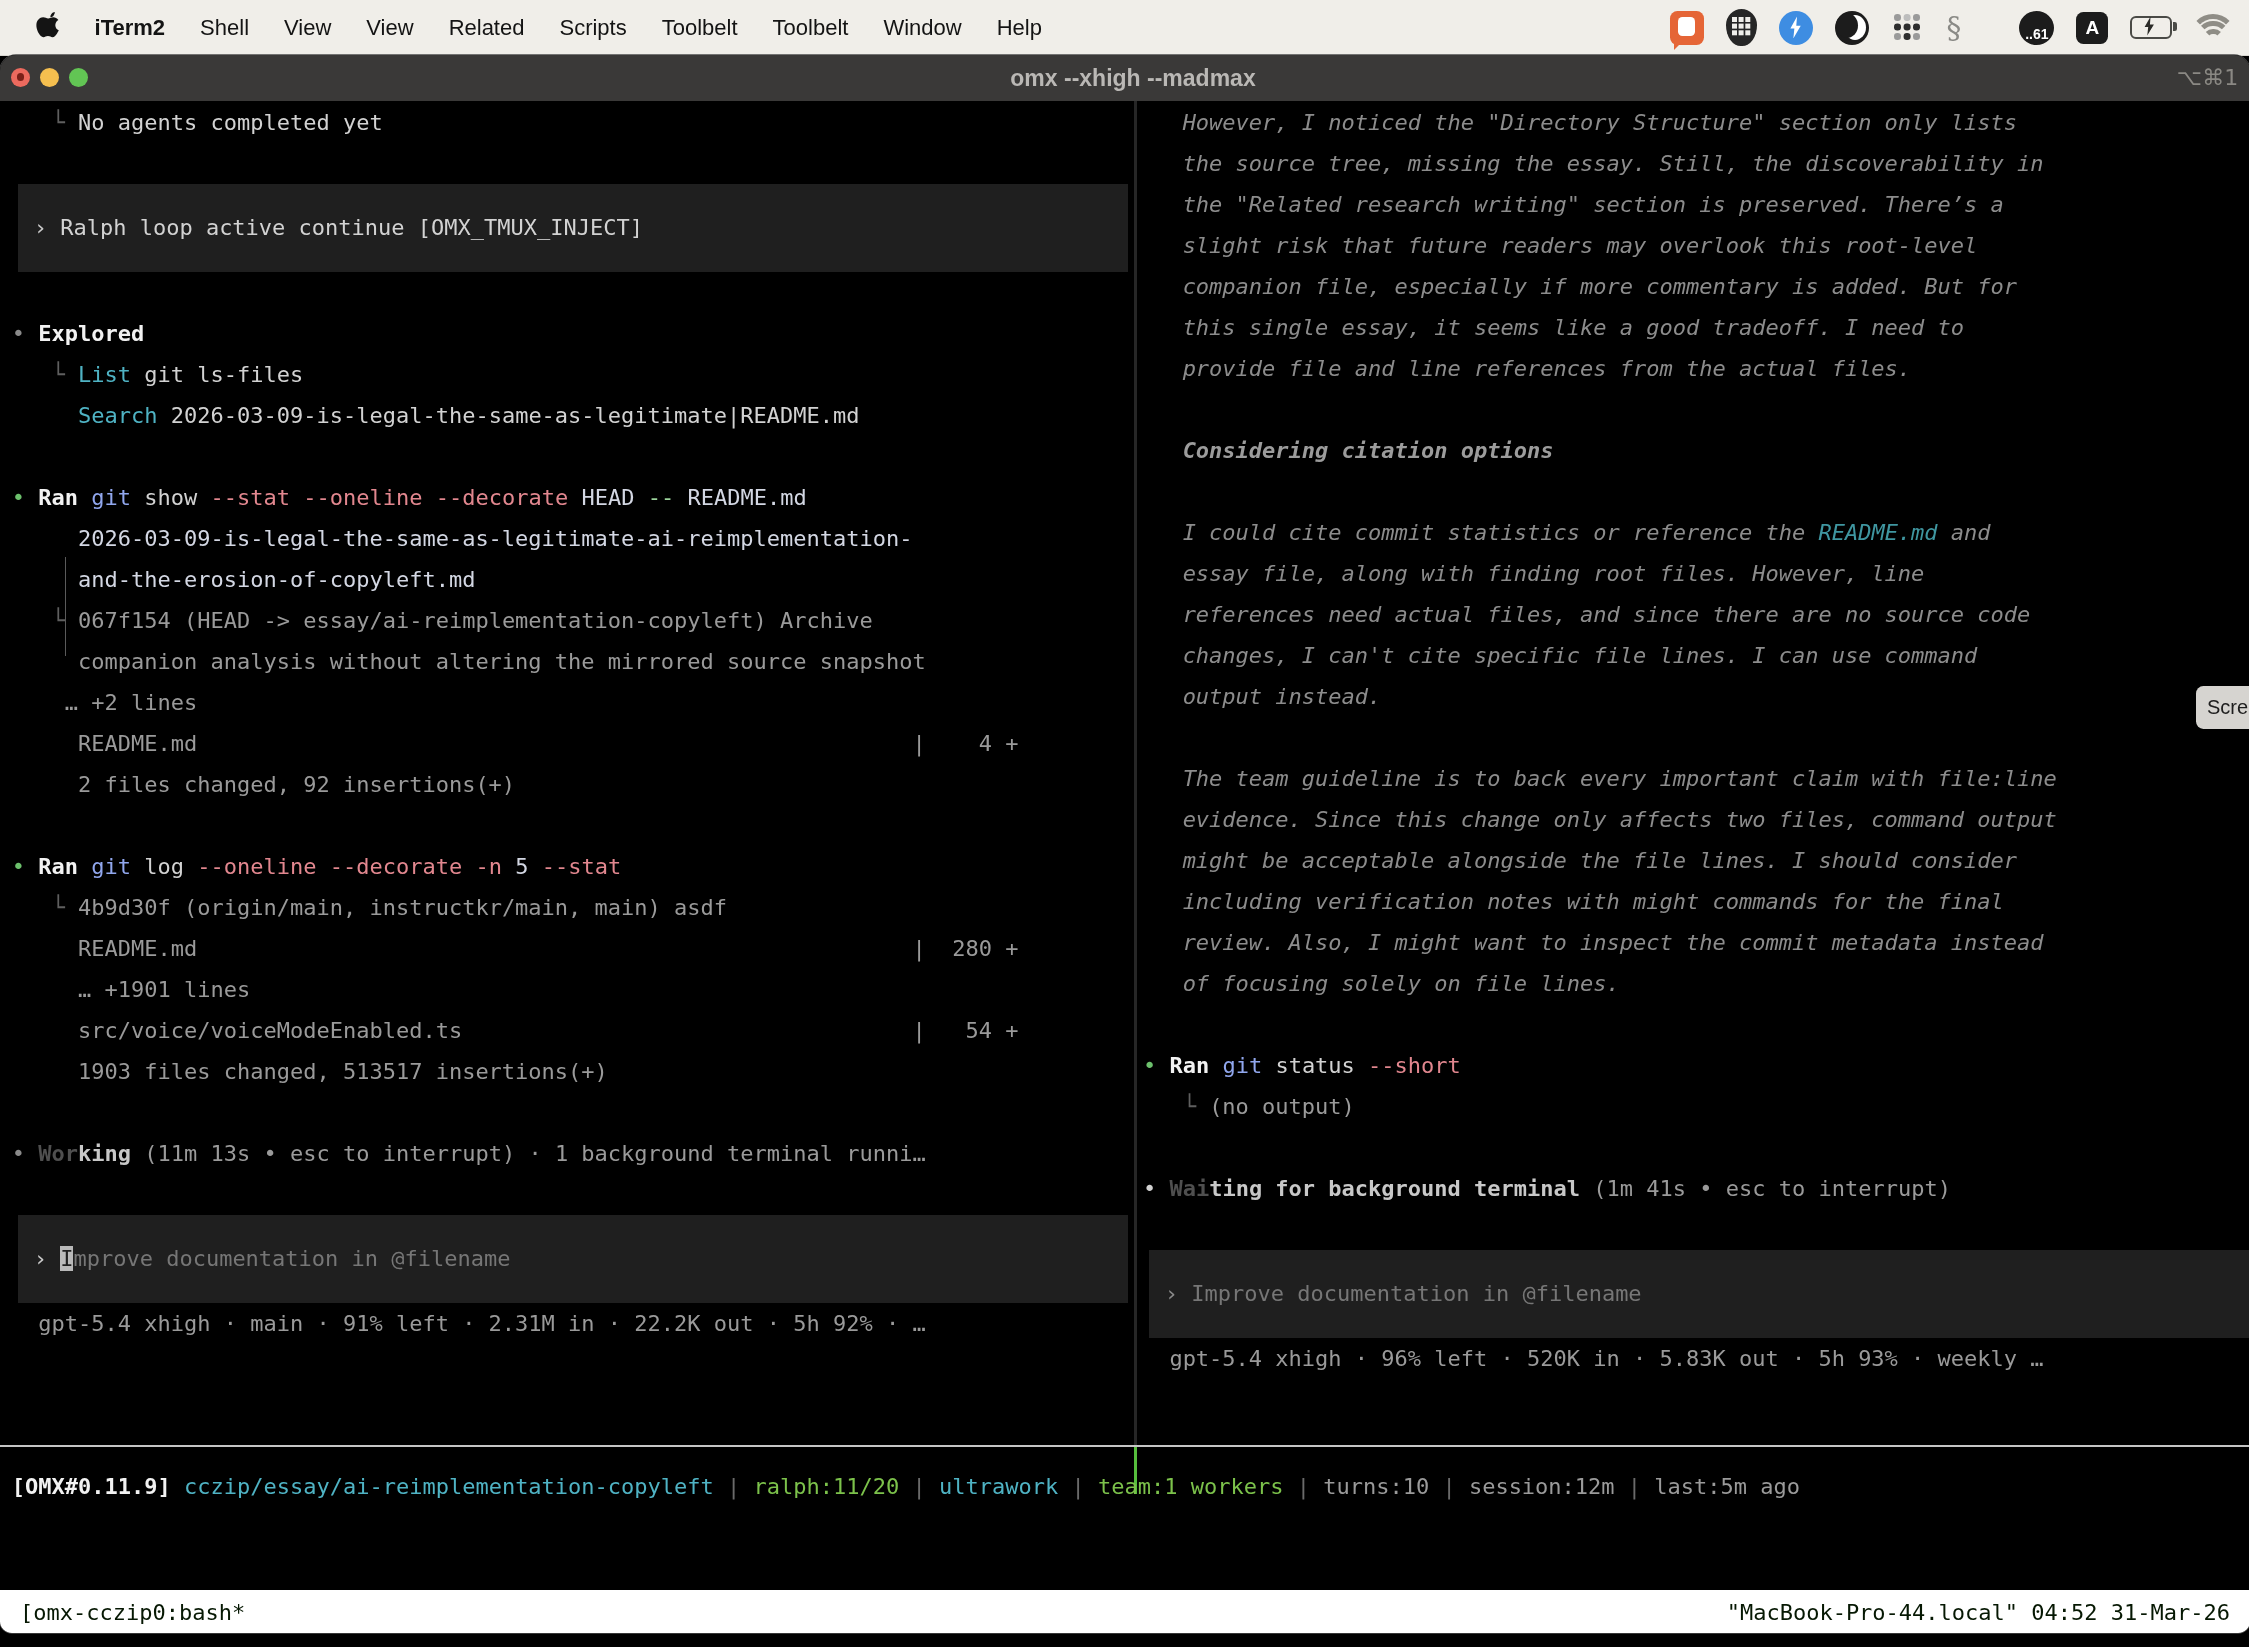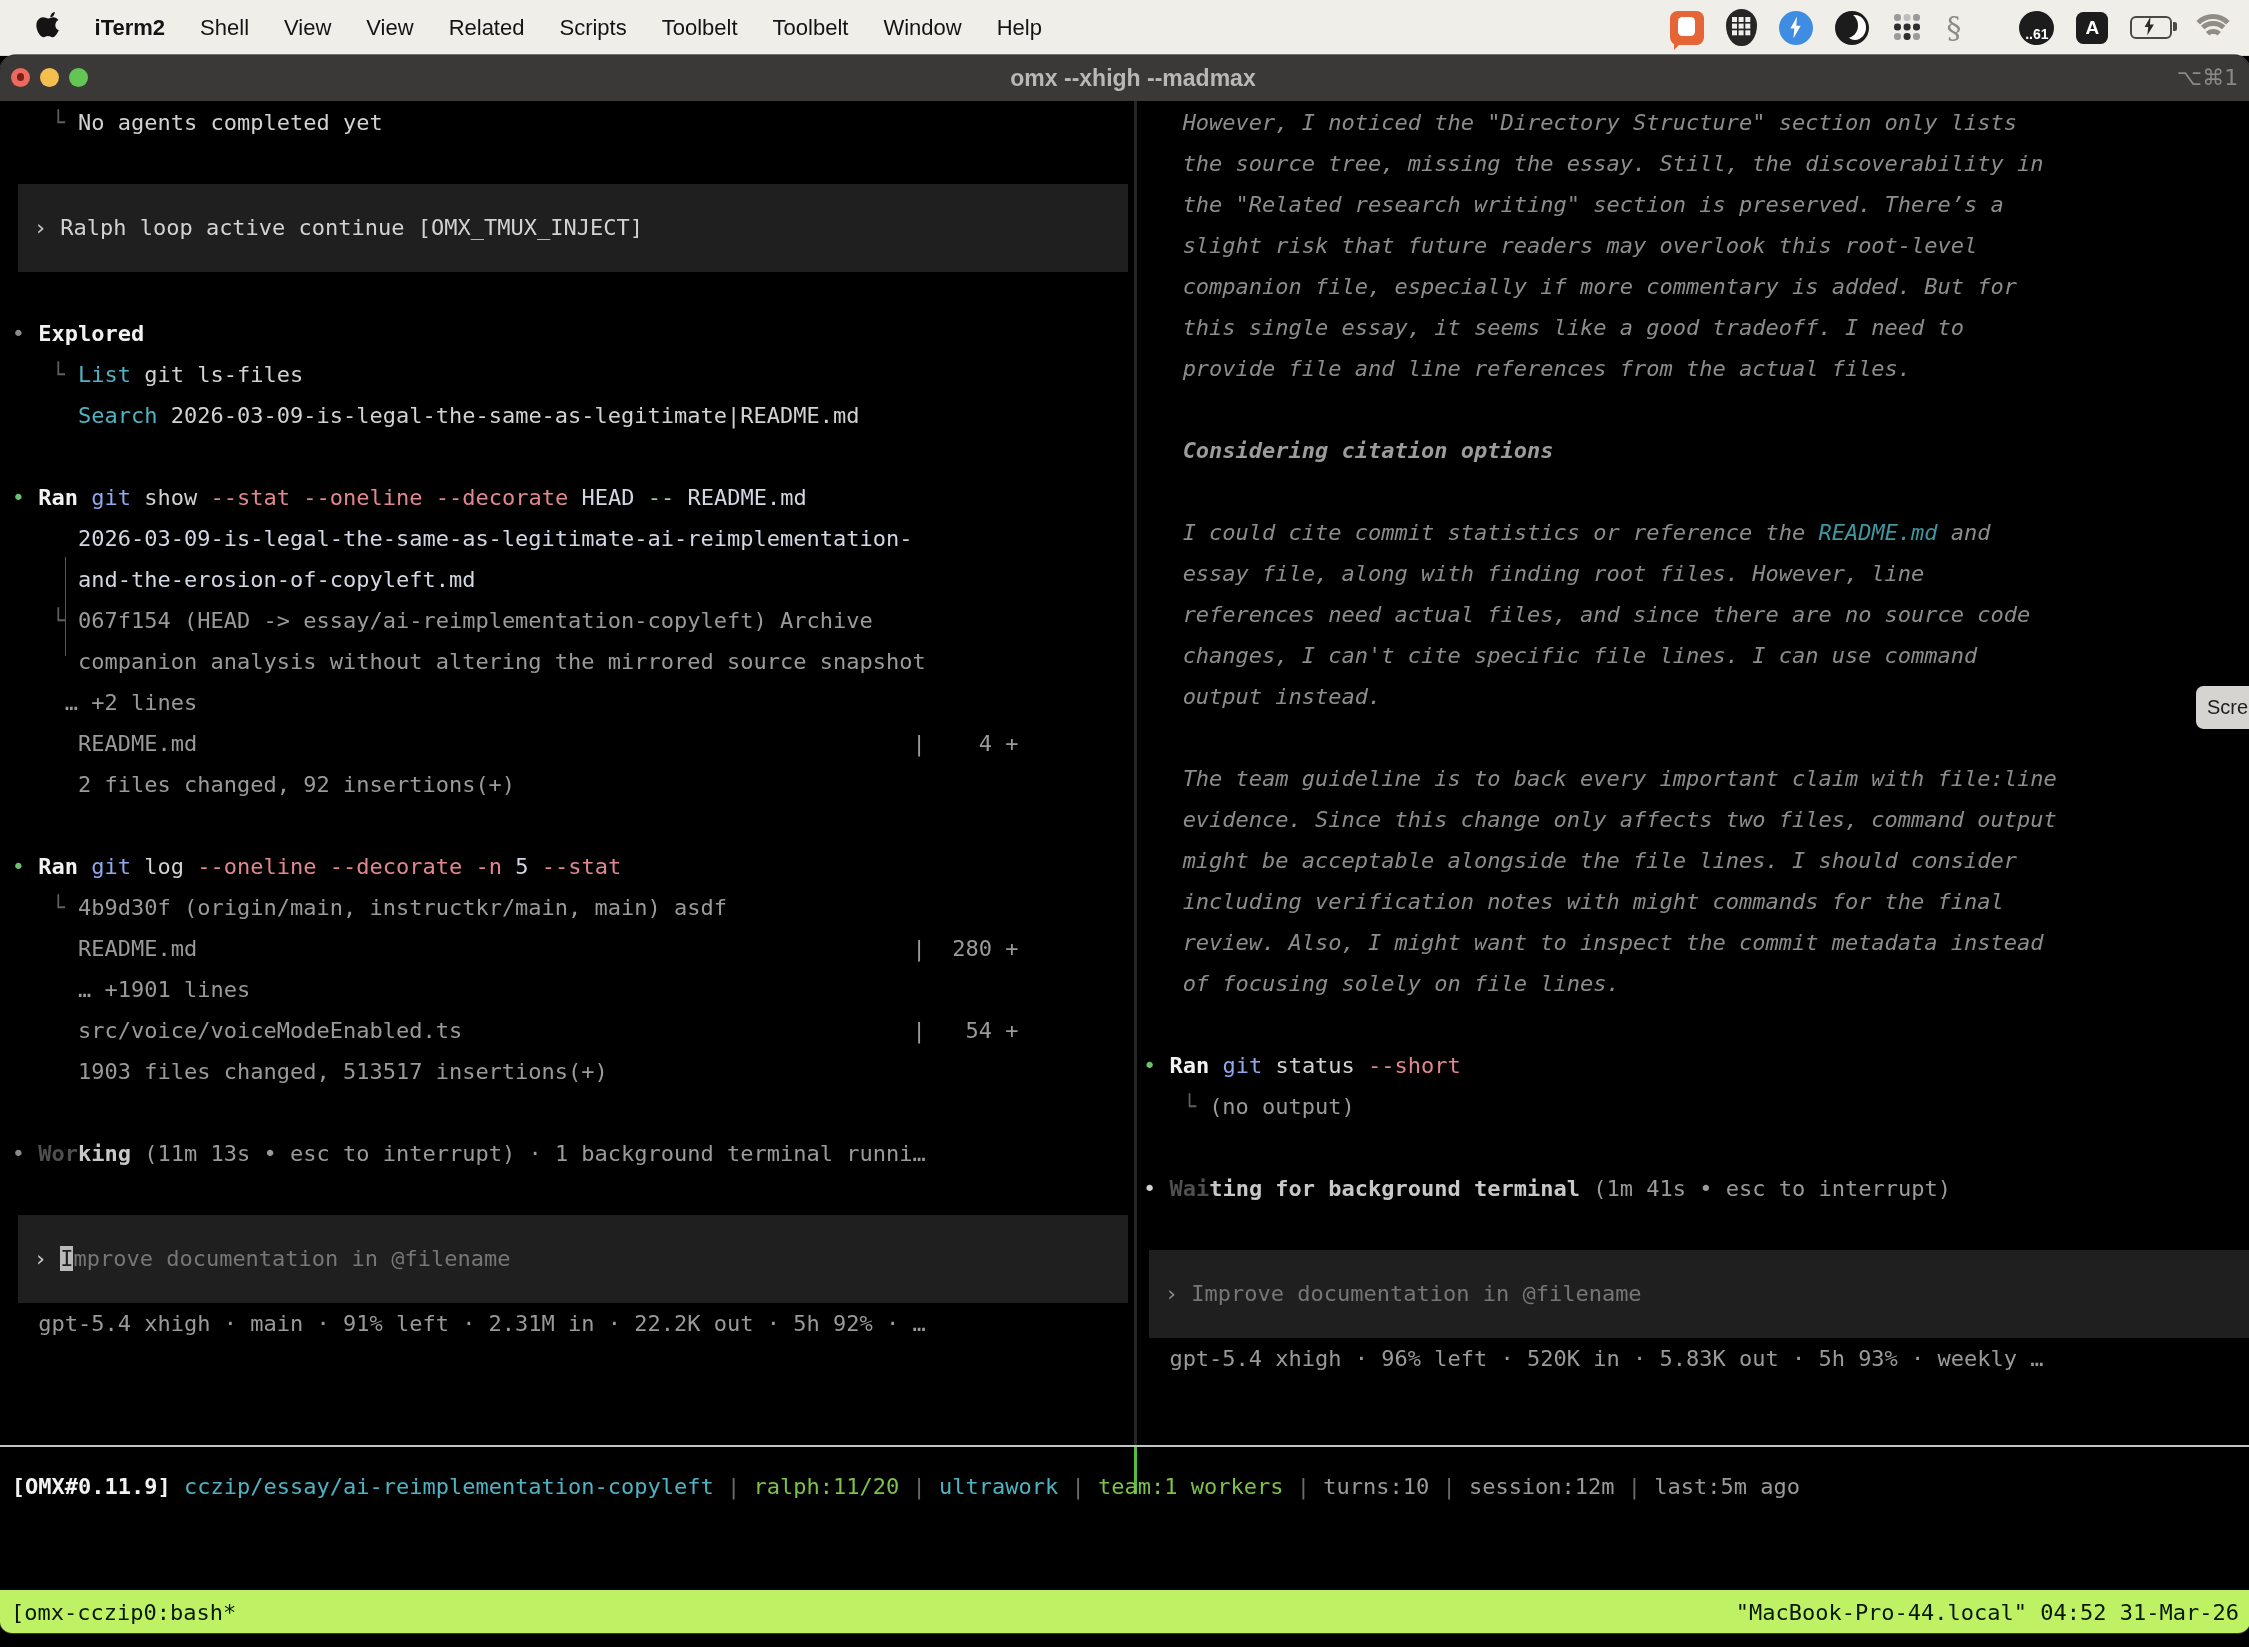--- a/index.html
+++ b/index.html
@@ -60,22 +60,22 @@
 
   
   .trow{height:41px;line-height:41px;white-space:pre;overflow:hidden;
     font-family:"DejaVu Sans Mono",monospace;font-size:22px;}
   #lpane{position:absolute;left:0;top:47px;width:1134px;padding-left:11.8px;box-sizing:border-box;overflow:hidden;}
   #rpane{position:absolute;left:1137px;top:47px;width:1113px;padding-left:5.9px;box-sizing:border-box;overflow:hidden;}
   #divider{position:absolute;left:1134px;top:46px;width:3px;height:1344px;background:#262626;}
   #divgreen{position:absolute;left:1134px;top:1390px;width:3px;height:49px;background:#56be3d;}
   #hline{position:absolute;left:0;top:1390px;width:100%;height:1.5px;background:#c4c4c4;}
   #omxrow{position:absolute;left:0;top:1411px;width:100%;padding-left:11.8px;box-sizing:border-box;}
-  #tmuxbar{position:absolute;left:0;top:1535px;width:100%;height:44px;background:#bef264;
-    display:flex;justify-content:space-between;align-items:center;padding:0 11px;box-sizing:border-box;
+  #tmuxbar{position:absolute;left:0;top:1535px;width:100%;height:44px;background:#ffffff;
+    display:flex;justify-content:space-between;align-items:center;padding:0 20px;box-sizing:border-box;
     font-family:"DejaVu Sans Mono",monospace;font-size:22px;color:#061803;}
   .tbox{height:88px;background:#1f1f1f;margin:0 5.9px;display:flex;align-items:center;padding-left:16px;overflow:hidden;}
   .tbox .trow{height:124px;line-height:124px;}
   .tbox.rbox{margin-right:0;}
   #vline{position:absolute;left:65px;top:455px;height:99px;width:0;border-left:1.5px solid #5a5a5a;}
 
   
   .c-w{color:#d2d2d2;} .c-wb{color:#f2f2f2;font-weight:700;} .c-lv{color:#d3d7e3;}
   .c-gy{color:#9a9a9a;} .c-gy2{color:#8a8a8a;} .c-tree{color:#5f5f5f;}
   .c-cy{color:#4fb3c4;} .c-bl{color:#91a7ee;} .c-sa{color:#e2878f;}

